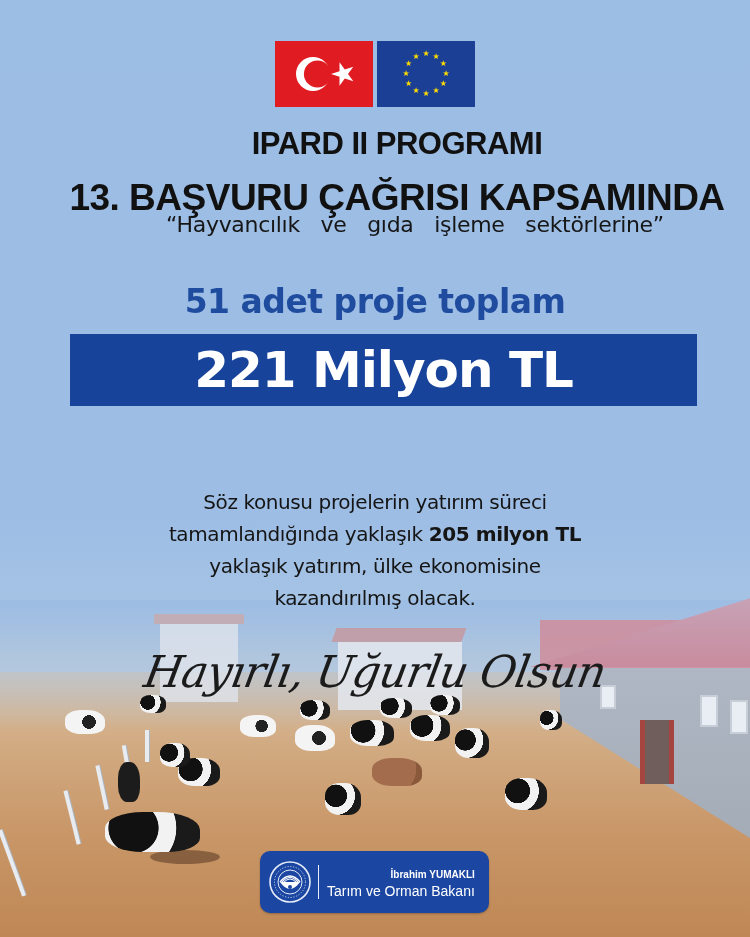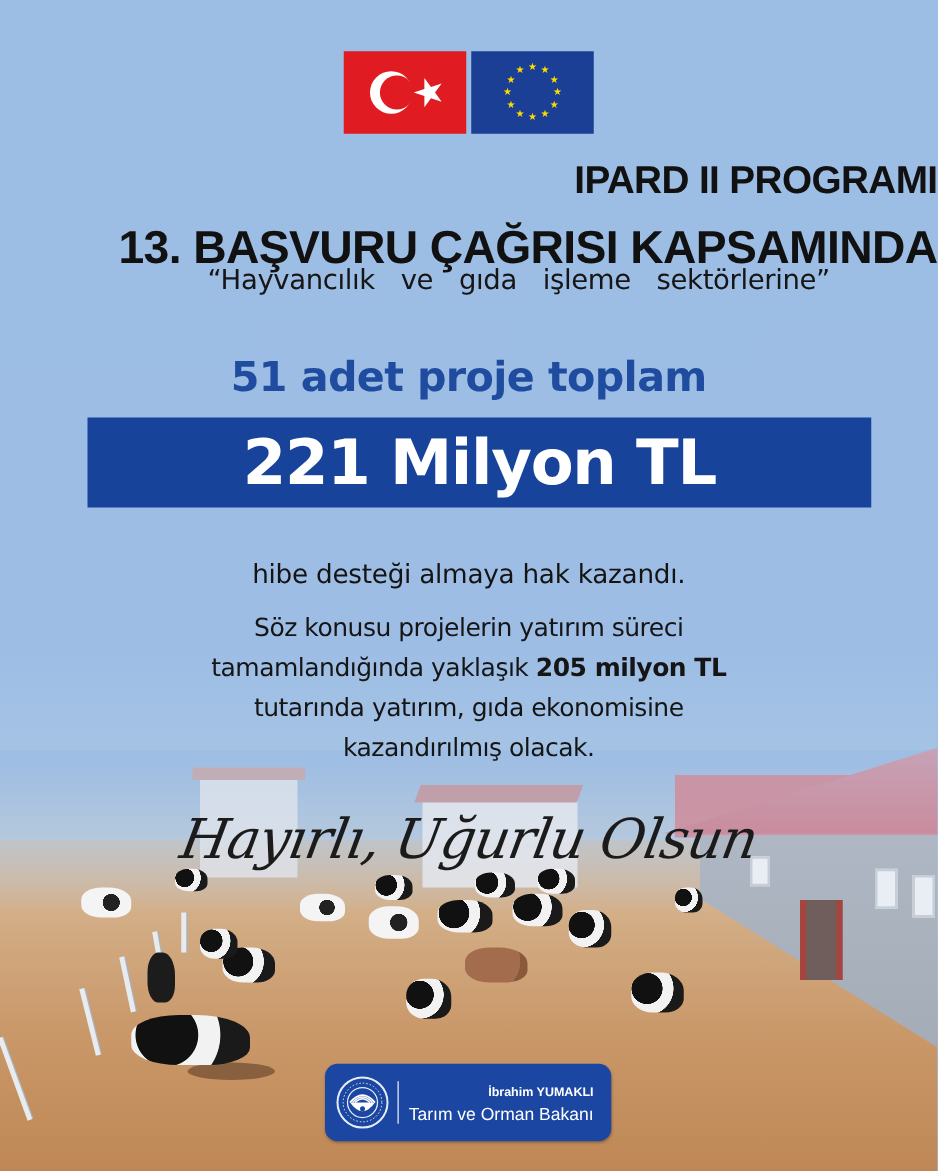--- a/index.html
+++ b/index.html
@@ -74,21 +74,21 @@
     .shadow { position: absolute; background: rgba(60,35,20,0.45); border-radius: 50%; }
 
     
     .flags { position: absolute; top: 41px; left: 275px; display: flex; gap: 4px; }
     .flag { width: 98px; height: 66px; position: relative; overflow: hidden; }
     .flag-tr { background: #e11b22; }
     .flag-eu { background: #1b3f95; }
 
     
     .title {
-      position: absolute; left: 0; width: 750px; text-align: right;
+      position: absolute; left: 0; width: 750px; text-align: center;
       font-family: "Liberation Sans", sans-serif; font-weight: 700; color: #111;
       letter-spacing: -0.5px;
       padding-left: 44px;
     }
     .title1 { top: 126px; font-size: 31px; }
     .title2 { top: 177px; font-size: 37px; }
     .sub {
       position: absolute; left: 0; width: 750px; text-align: center;
       font-family: "DejaVu Sans", sans-serif; color: #161616; font-size: 22px;
     }
@@ -213,26 +213,25 @@
   <div class="title title2">13. BAŞVURU ÇAĞRISI KAPSAMINDA</div>
 
   <div class="sub sub1">“Hayvancılık ve gıda işleme sektörlerine”</div>
 
   <div class="count-line">51 adet proje toplam</div>
 
   <div class="amount-box">
     <span class="amount-text">221 Milyon TL</span>
   </div>
 
-  <div class="grant-line">hibe desteği almaya hak kazandı.</div>
 
   <div class="para">
     <div>Söz konusu projelerin yatırım süreci</div>
     <div><span>tamamlandığında yaklaşık </span><b>205 milyon TL</b></div>
-    <div>tutarında yatırım, gıda ekonomisine</div>
+    <div>yaklaşık yatırım, ülke ekonomisine</div>
     <div>kazandırılmış olacak.</div>
   </div>
 
   <div class="script">Hayırlı, Uğurlu Olsun</div>
 
   <div class="badge">
     <div class="badge-logo">
       <svg width="44" height="44" viewBox="0 0 44 44">
         <circle cx="22" cy="22" r="20" fill="#1b47a3" stroke="#e6ecf8" stroke-width="1.6"></circle>
         <circle cx="22" cy="22" r="15.5" fill="none" stroke="#e6ecf8" stroke-width="0.8" stroke-dasharray="1.2 1.6"></circle>

